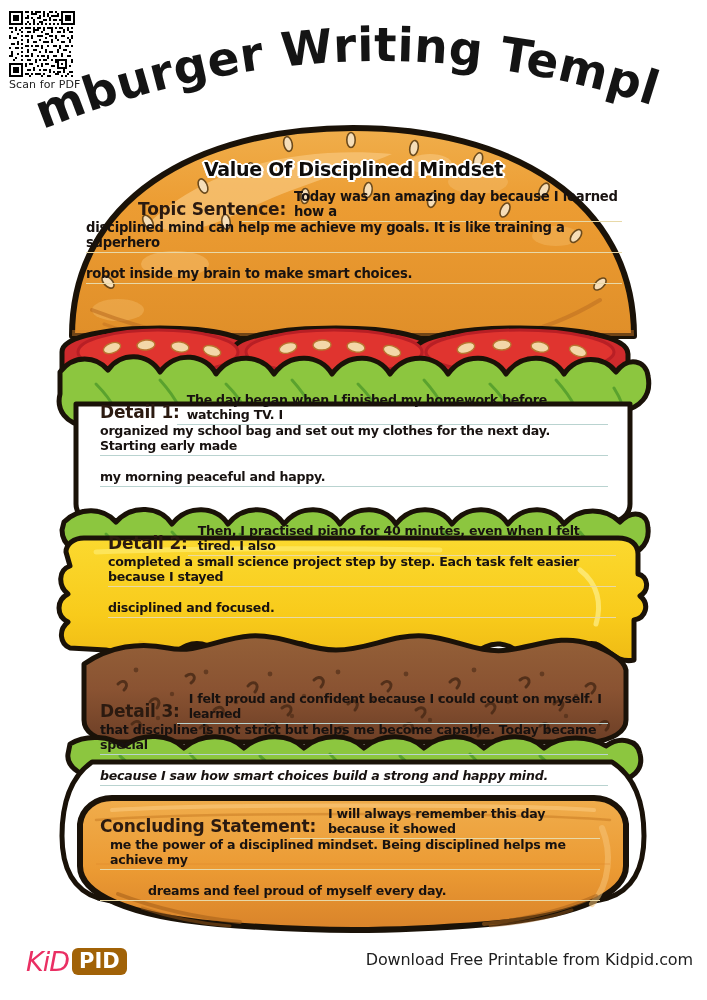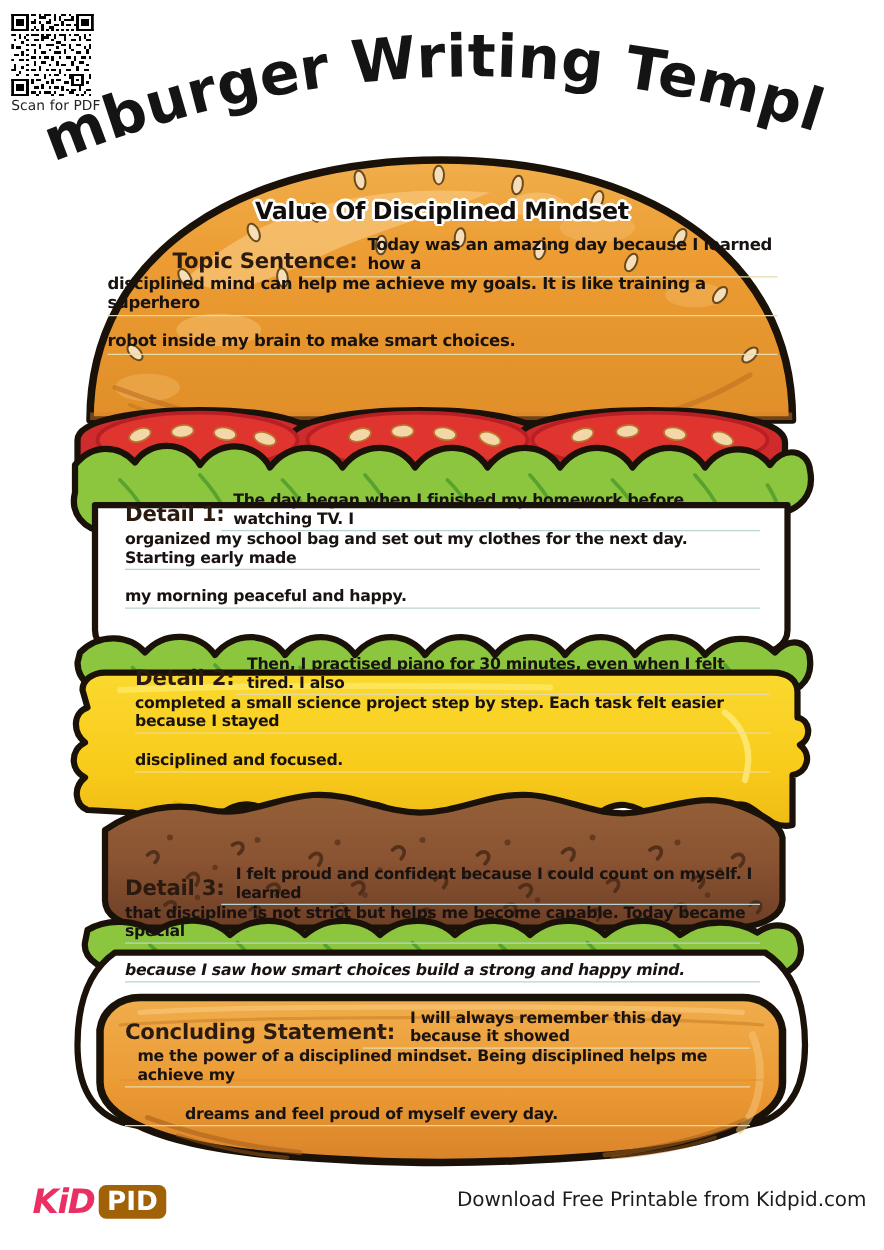--- a/index.html
+++ b/index.html
@@ -135,21 +135,21 @@
   #logo {
     position: absolute;
     left: 26px;
     top: 4px;
     display: flex;
     align-items: center;
     height: 34px;
   }
   #logo-kid {
     font-family: "DejaVu Sans", sans-serif;
-    font-weight: bold;
+    font-weight: normal;
     font-size: 27px;
     color: #ea2f63;
     letter-spacing: -1px;
     font-style: italic;
   }
   #logo-pid {
     font-family: "DejaVu Sans", sans-serif;
     font-weight: bold;
     font-size: 21px;
     color: #ffffff;
@@ -727,21 +727,21 @@
     <div class="wline" style="height:31px;align-items:flex-end;">
       <span class="rule"></span>
       <span class="txt handwrite" style="font-size:12.6px;">my morning peaceful and happy.</span>
     </div>
   </div>
 
   <div class="block" style="left:108px; top:530px; width:508px;">
     <div class="wline" style="height:26px;">
       <span class="rule warm" style="left:80px;"></span>
       <span class="label" style="font-size:17px; padding-right:10px; padding-bottom:3px; position:relative; z-index:2;">Detail 2:</span>
-      <span class="txt handwrite" style="font-size:12.6px;">Then, I practised piano for 30 minutes, even when I felt tired. I also</span>
+      <span class="txt handwrite" style="font-size:12.6px;">Then, I practised piano for 40 minutes, even when I felt tired. I also</span>
     </div>
     <div class="wline" style="height:31px;">
       <span class="rule warm"></span>
       <span class="txt handwrite" style="font-size:12.6px;">completed a small science project step by step. Each task felt easier because I stayed</span>
     </div>
     <div class="wline" style="height:31px;">
       <span class="rule warm"></span>
       <span class="txt handwrite" style="font-size:12.6px;">disciplined and focused.</span>
     </div>
   </div>

